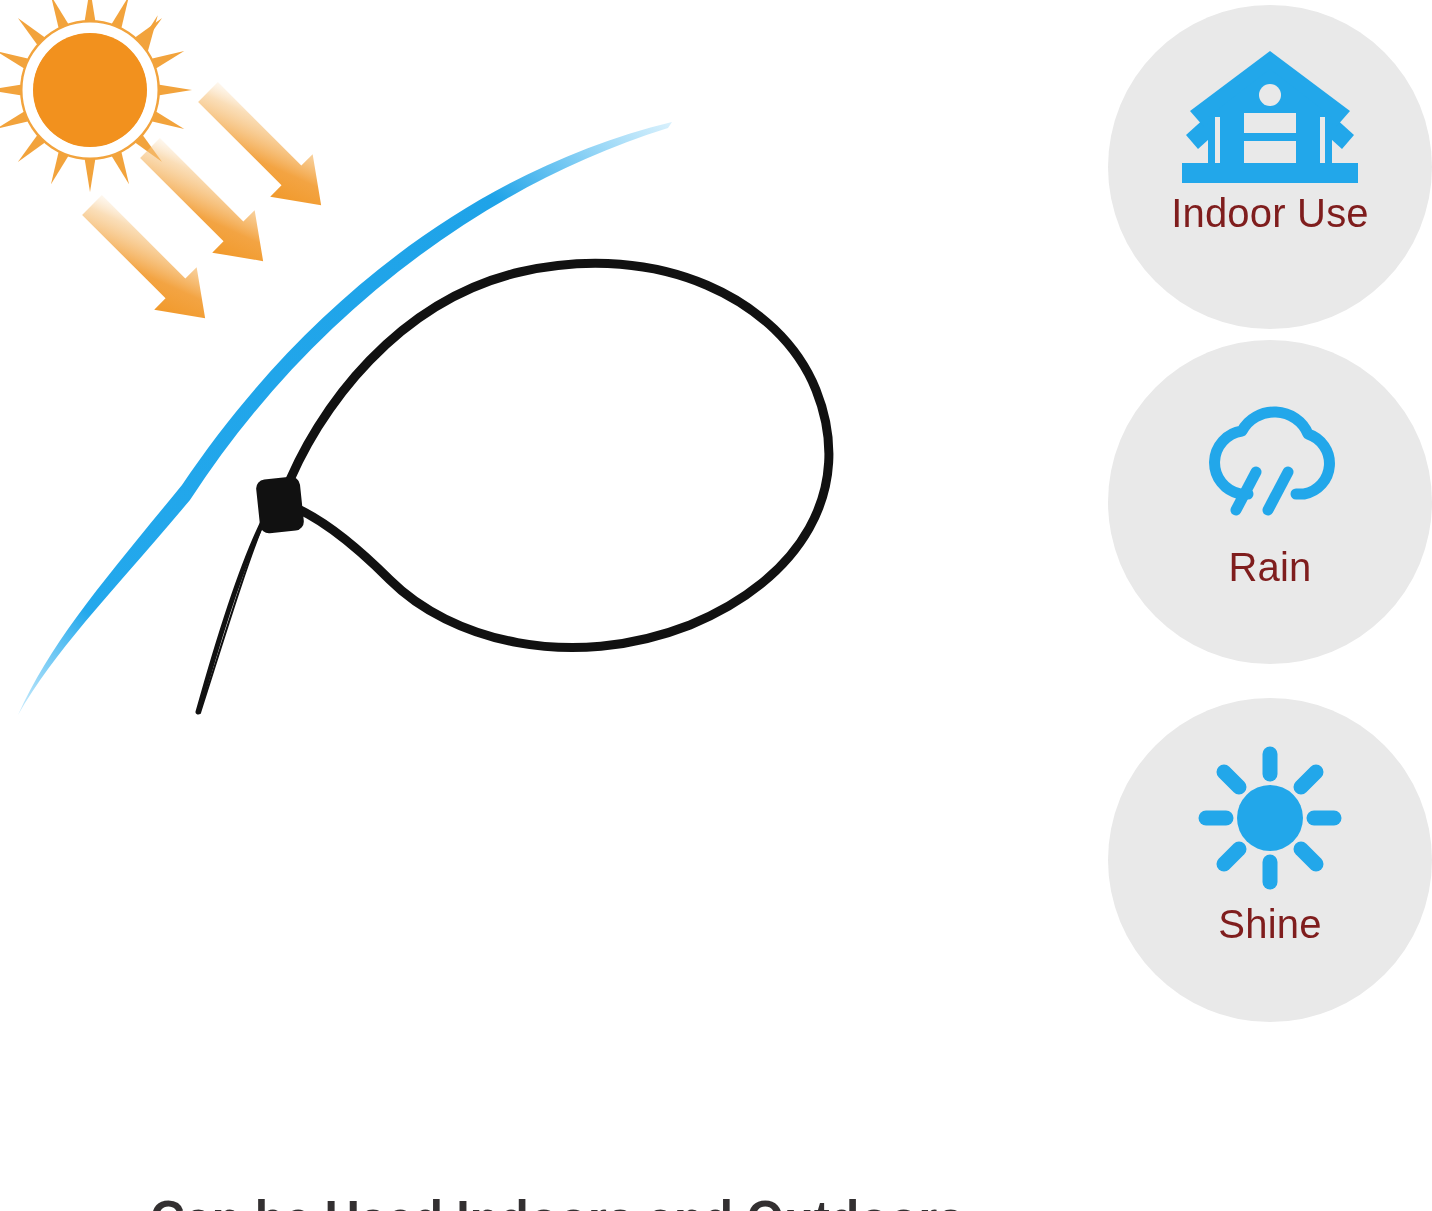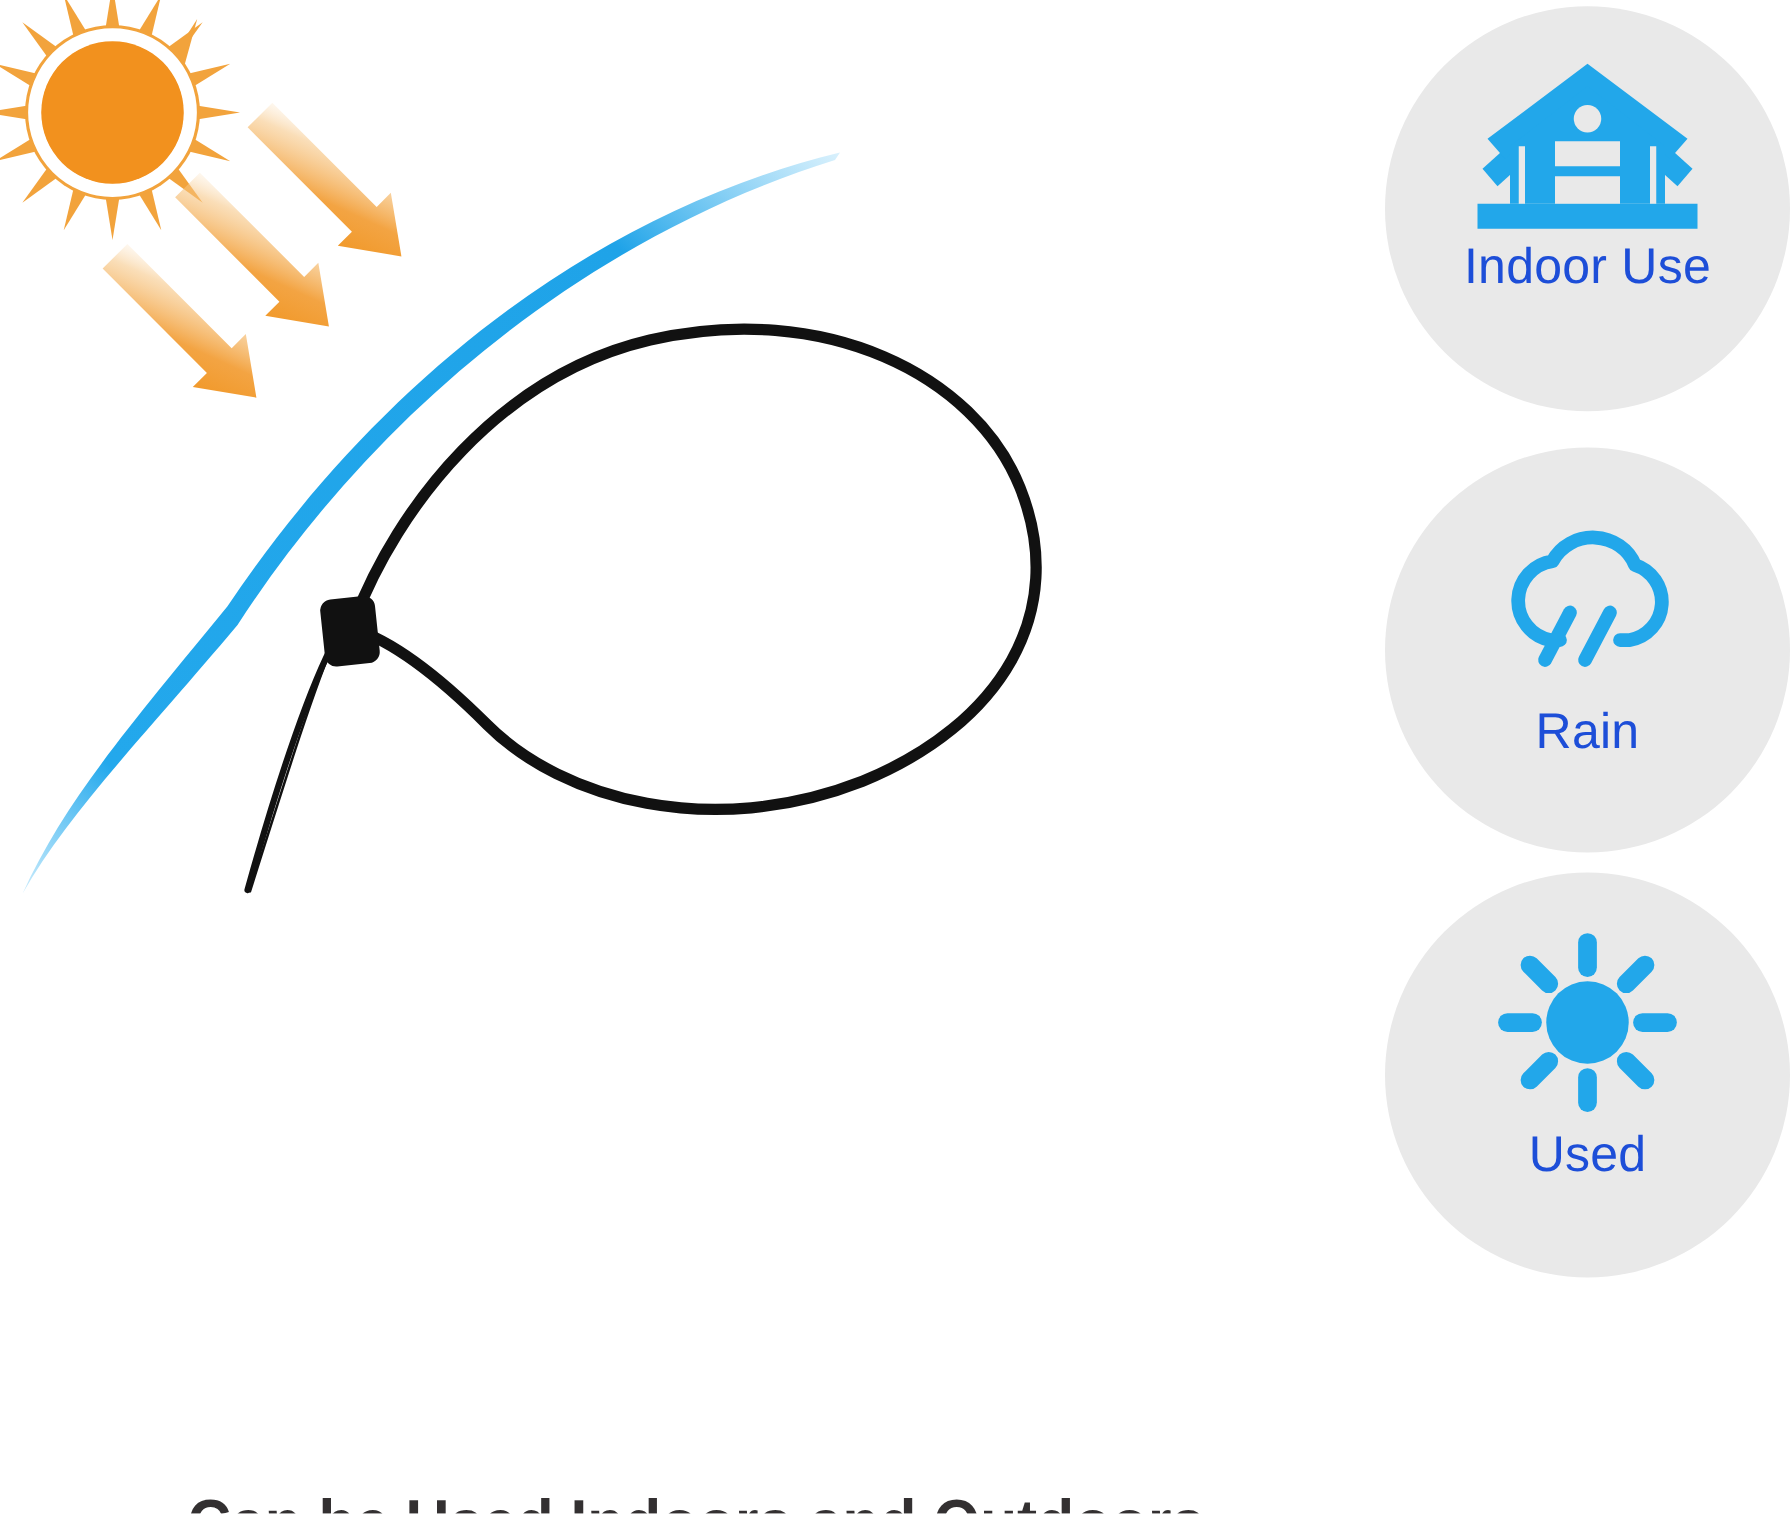--- a/index.html
+++ b/index.html
@@ -47,42 +47,42 @@
     width: 324px;
     height: 324px;
     border-radius: 50%;
     background: #e9e9e9;
     display: flex;
     flex-direction: column;
     align-items: center;
     justify-content: flex-start;
   }
   .badge-1 { top: 5px; }
-  .badge-2 { top: 358px; }
+  .badge-2 { top: 340px; }
   .badge-3 { top: 698px; }
 
   .badge-icon {
     margin-top: 42px;
     width: 180px;
     height: 140px;
     display: flex;
     align-items: center;
     justify-content: center;
   }
   .badge-2 .badge-icon { margin-top: 55px; height: 130px; }
   .badge-3 .badge-icon { margin-top: 50px; height: 140px; }
 
   .badge-icon svg { display: block; overflow: visible; }
 
   .badge-label {
     margin-top: 6px;
     font-family: "Liberation Sans", sans-serif;
     font-size: 40px;
     font-weight: 400;
-    color: #1d4ed8;
+    color: #7f1d1d;
     letter-spacing: 0.2px;
     line-height: 1;
     white-space: nowrap;
   }
   .badge-2 .badge-label { margin-top: 22px; }
   .badge-3 .badge-label { margin-top: 16px; }
 
   
   .headline {
     position: absolute;
@@ -271,21 +271,21 @@
             <line x1="74" y1="114" x2="74" y2="134"></line>
             <line x1="10" y1="70" x2="30" y2="70"></line>
             <line x1="118" y1="70" x2="138" y2="70"></line>
             <line x1="28" y1="24" x2="43" y2="39"></line>
             <line x1="105" y1="101" x2="120" y2="116"></line>
             <line x1="120" y1="24" x2="105" y2="39"></line>
             <line x1="43" y1="101" x2="28" y2="116"></line>
           </g>
         </svg>
       </div>
-      <div class="badge-label">Used</div>
+      <div class="badge-label">Shine</div>
     </div>
 
   </div>
 
   <div class="headline-clip">
     <div class="headline-line headline-line-3">Can be Used Indoors and Outdoors</div>
   </div>
 
 </div>
 

